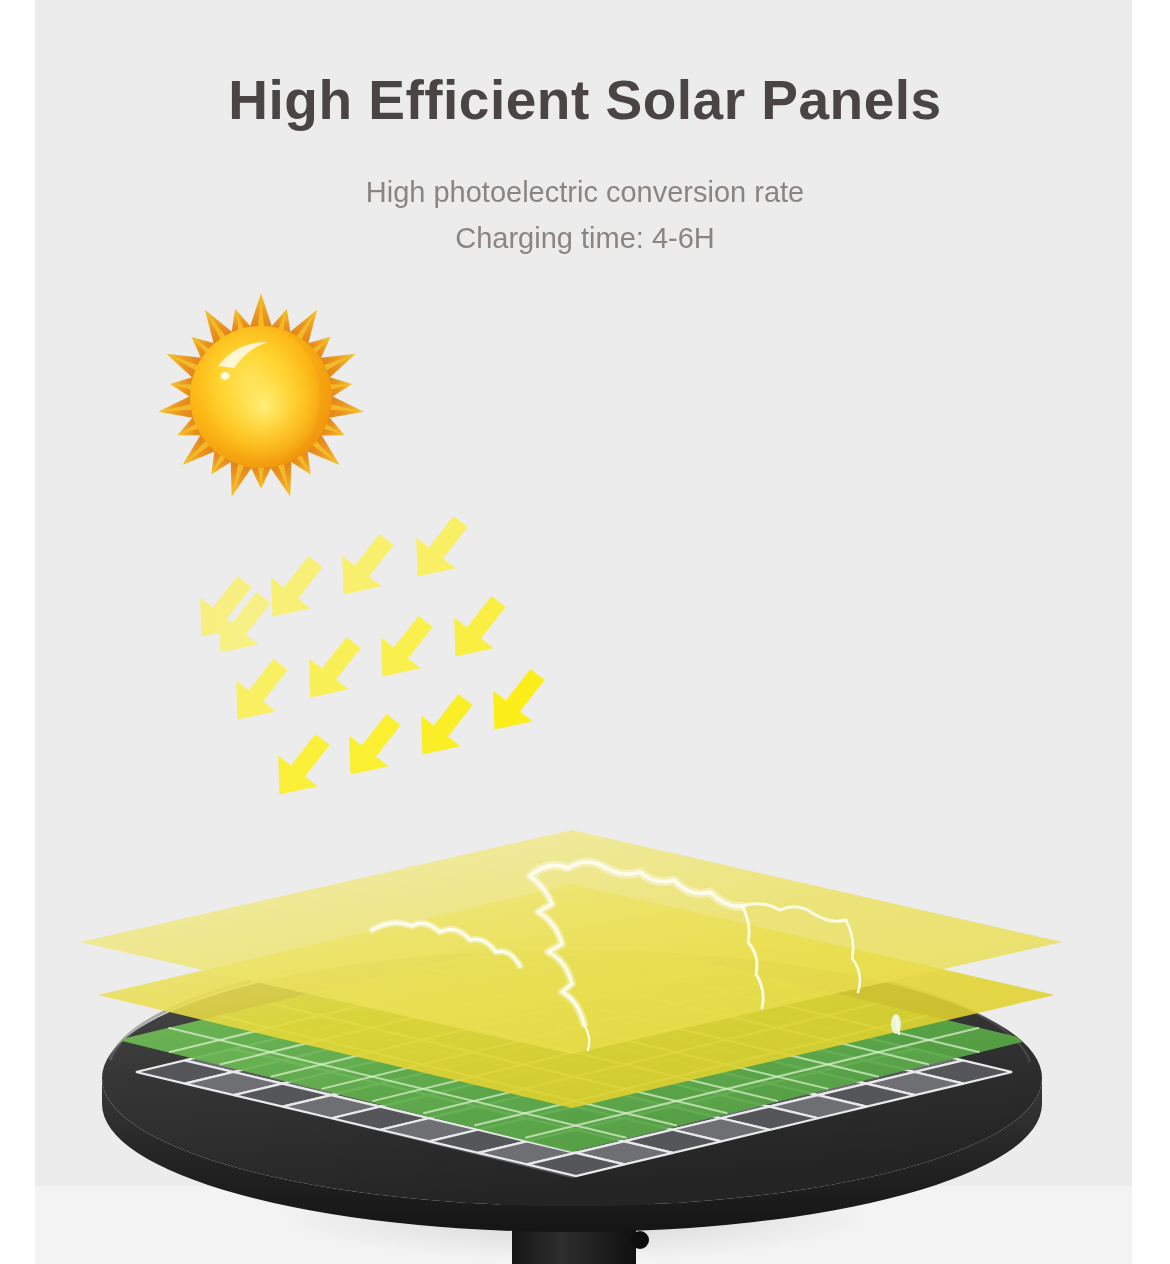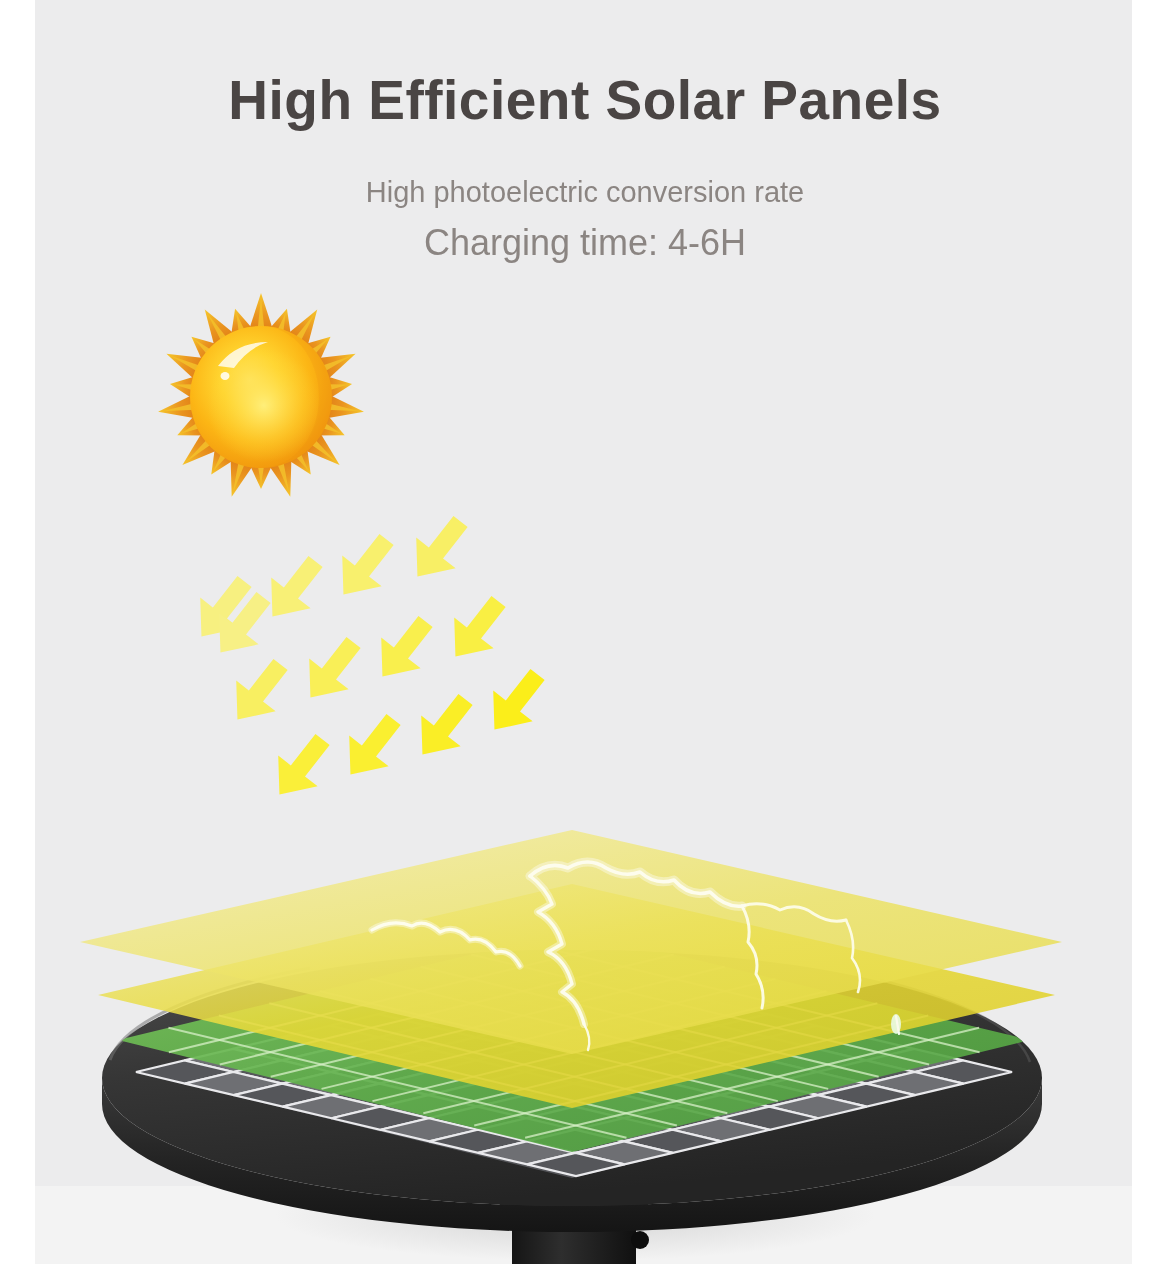--- a/index.html
+++ b/index.html
@@ -55,21 +55,21 @@
     font-size: 29px;
     font-weight: 400;
     white-space: nowrap;
   }
   #subtitle2 {
     position: absolute;
     left: 0; top: 222px;
     width: 1170px;
     text-align: center;
     color: #8b8582;
-    font-size: 36px;
+    font-size: 29px;
     font-weight: 400;
     white-space: nowrap;
   }
 
   
   #sun-wrap {
     position: absolute;
     left: 152px;
     top: 288px;
     width: 218px;

